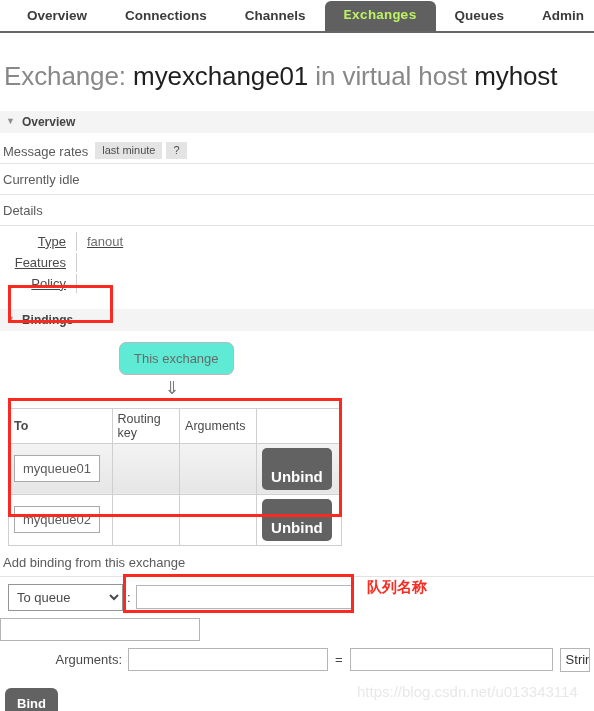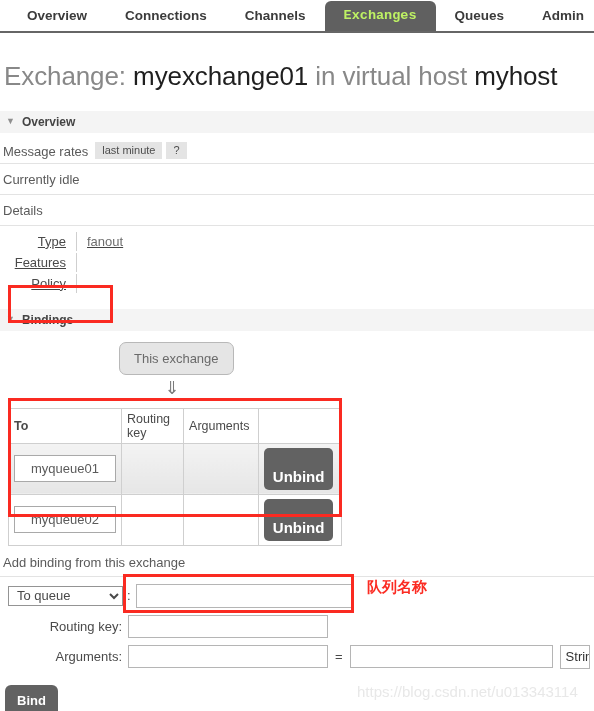--- a/index.html
+++ b/index.html
@@ -137,21 +137,21 @@
   
   #exchange-box-wrap {
     display: flex;
     justify-content: flex-start;
     padding-left: 119px;
     padding-top: 11px;
   }
   .node-box {
     border: 1px solid #b8b8b8;
     border-radius: 7px;
-    background: #e5e5e5;
+    background: #5eead4;
     padding: 8px 14px;
     font-size: 13px;
     color: #6a6a6a;
   }
   #arrow {
     padding-left: 119px;
     width: 106px;
     text-align: center;
     font-size: 18px;
     color: #7a7a7a;
@@ -185,21 +185,21 @@
     height: 37px;
     vertical-align: middle;
     background: #ececec;
     background-image: linear-gradient(#f3f3f3, #e6e6e6);
   }
   table.bindings td.white { background: #ffffff; background-image: none; }
   .queue-link {
     display: inline-block;
     border: 1px solid #a9a9a9;
     background: #ffffff;
-    padding: 5px 16px;
+    padding: 5px 8px;
     font-size: 13px;
     color: #5b5b5b;
     cursor: pointer;
   }
   .btn-dark {
     display: inline-block;
     background: #626262;
     color: #ffffff;
     border: none;
     border-radius: 5px;
@@ -228,21 +228,21 @@
   .form-label {
     width: 128px;
     text-align: right;
     padding-right: 6px;
     font-size: 13px;
     color: #4a4a4a;
     box-sizing: border-box;
   }
   select.dest {
     width: 115px;
-    height: 20px;
+    height: 27px;
     font-size: 13px;
     font-family: "Liberation Sans", sans-serif;
     color: #4a4a4a;
     border: 1px solid #949494;
     background: #ffffff;
     margin-left: 8px;
     padding-left: 4px;
   }
   .colon {
     font-size: 13px;
@@ -411,21 +411,20 @@
   <div class="form-row">
     <select class="dest">
       <option>To queue</option>
       <option>To exchange</option>
     </select>
     <span class="colon">:</span>
     <input class="txt" style="width: 218px; height: 24px; margin-left: 2px;" value="">
   </div>
 
   <div class="form-row">
-    <span class="form-label">Routing key:</span>
     <input class="txt" style="width: 200px; height: 23px;" value="">
   </div>
 
   <div class="form-row">
     <span class="form-label">Arguments:</span>
     <input class="txt" style="width: 200px; height: 23px;" value="">
     <span class="eq">=</span>
     <input class="txt" style="width: 203px; height: 23px;" value="">
     <span class="str-btn" style="margin-left:7px;width:30px;">String</span>
   </div>

